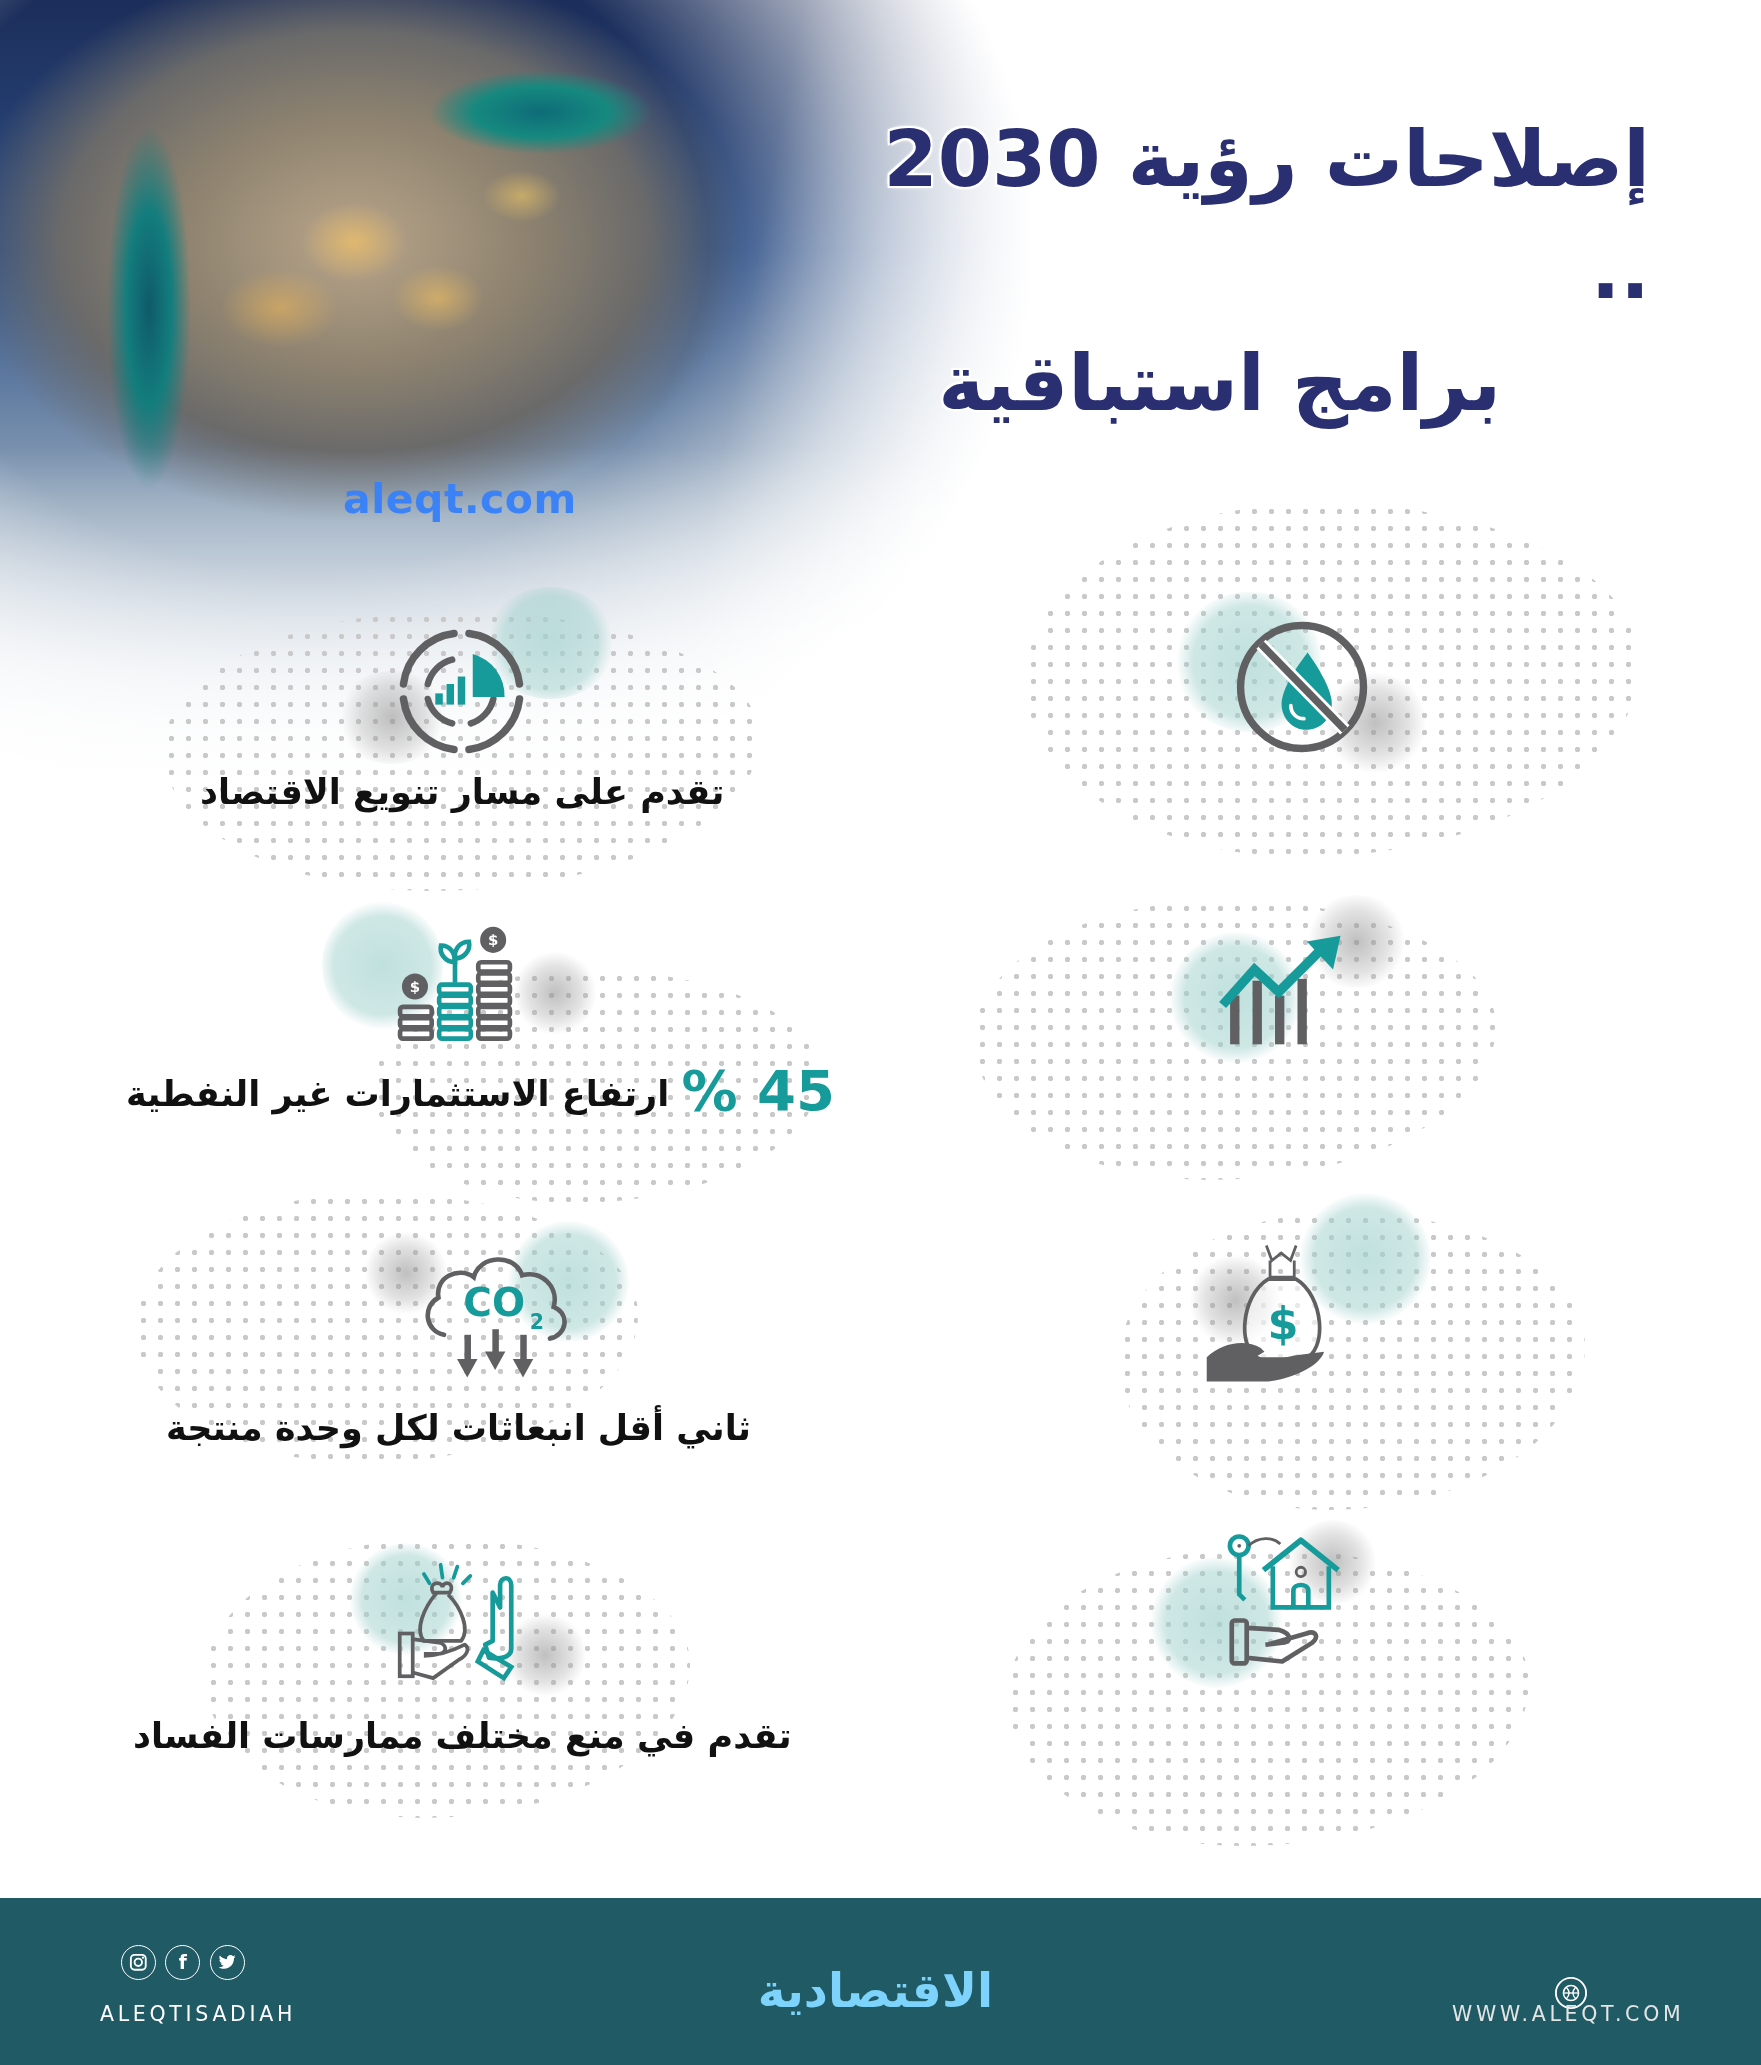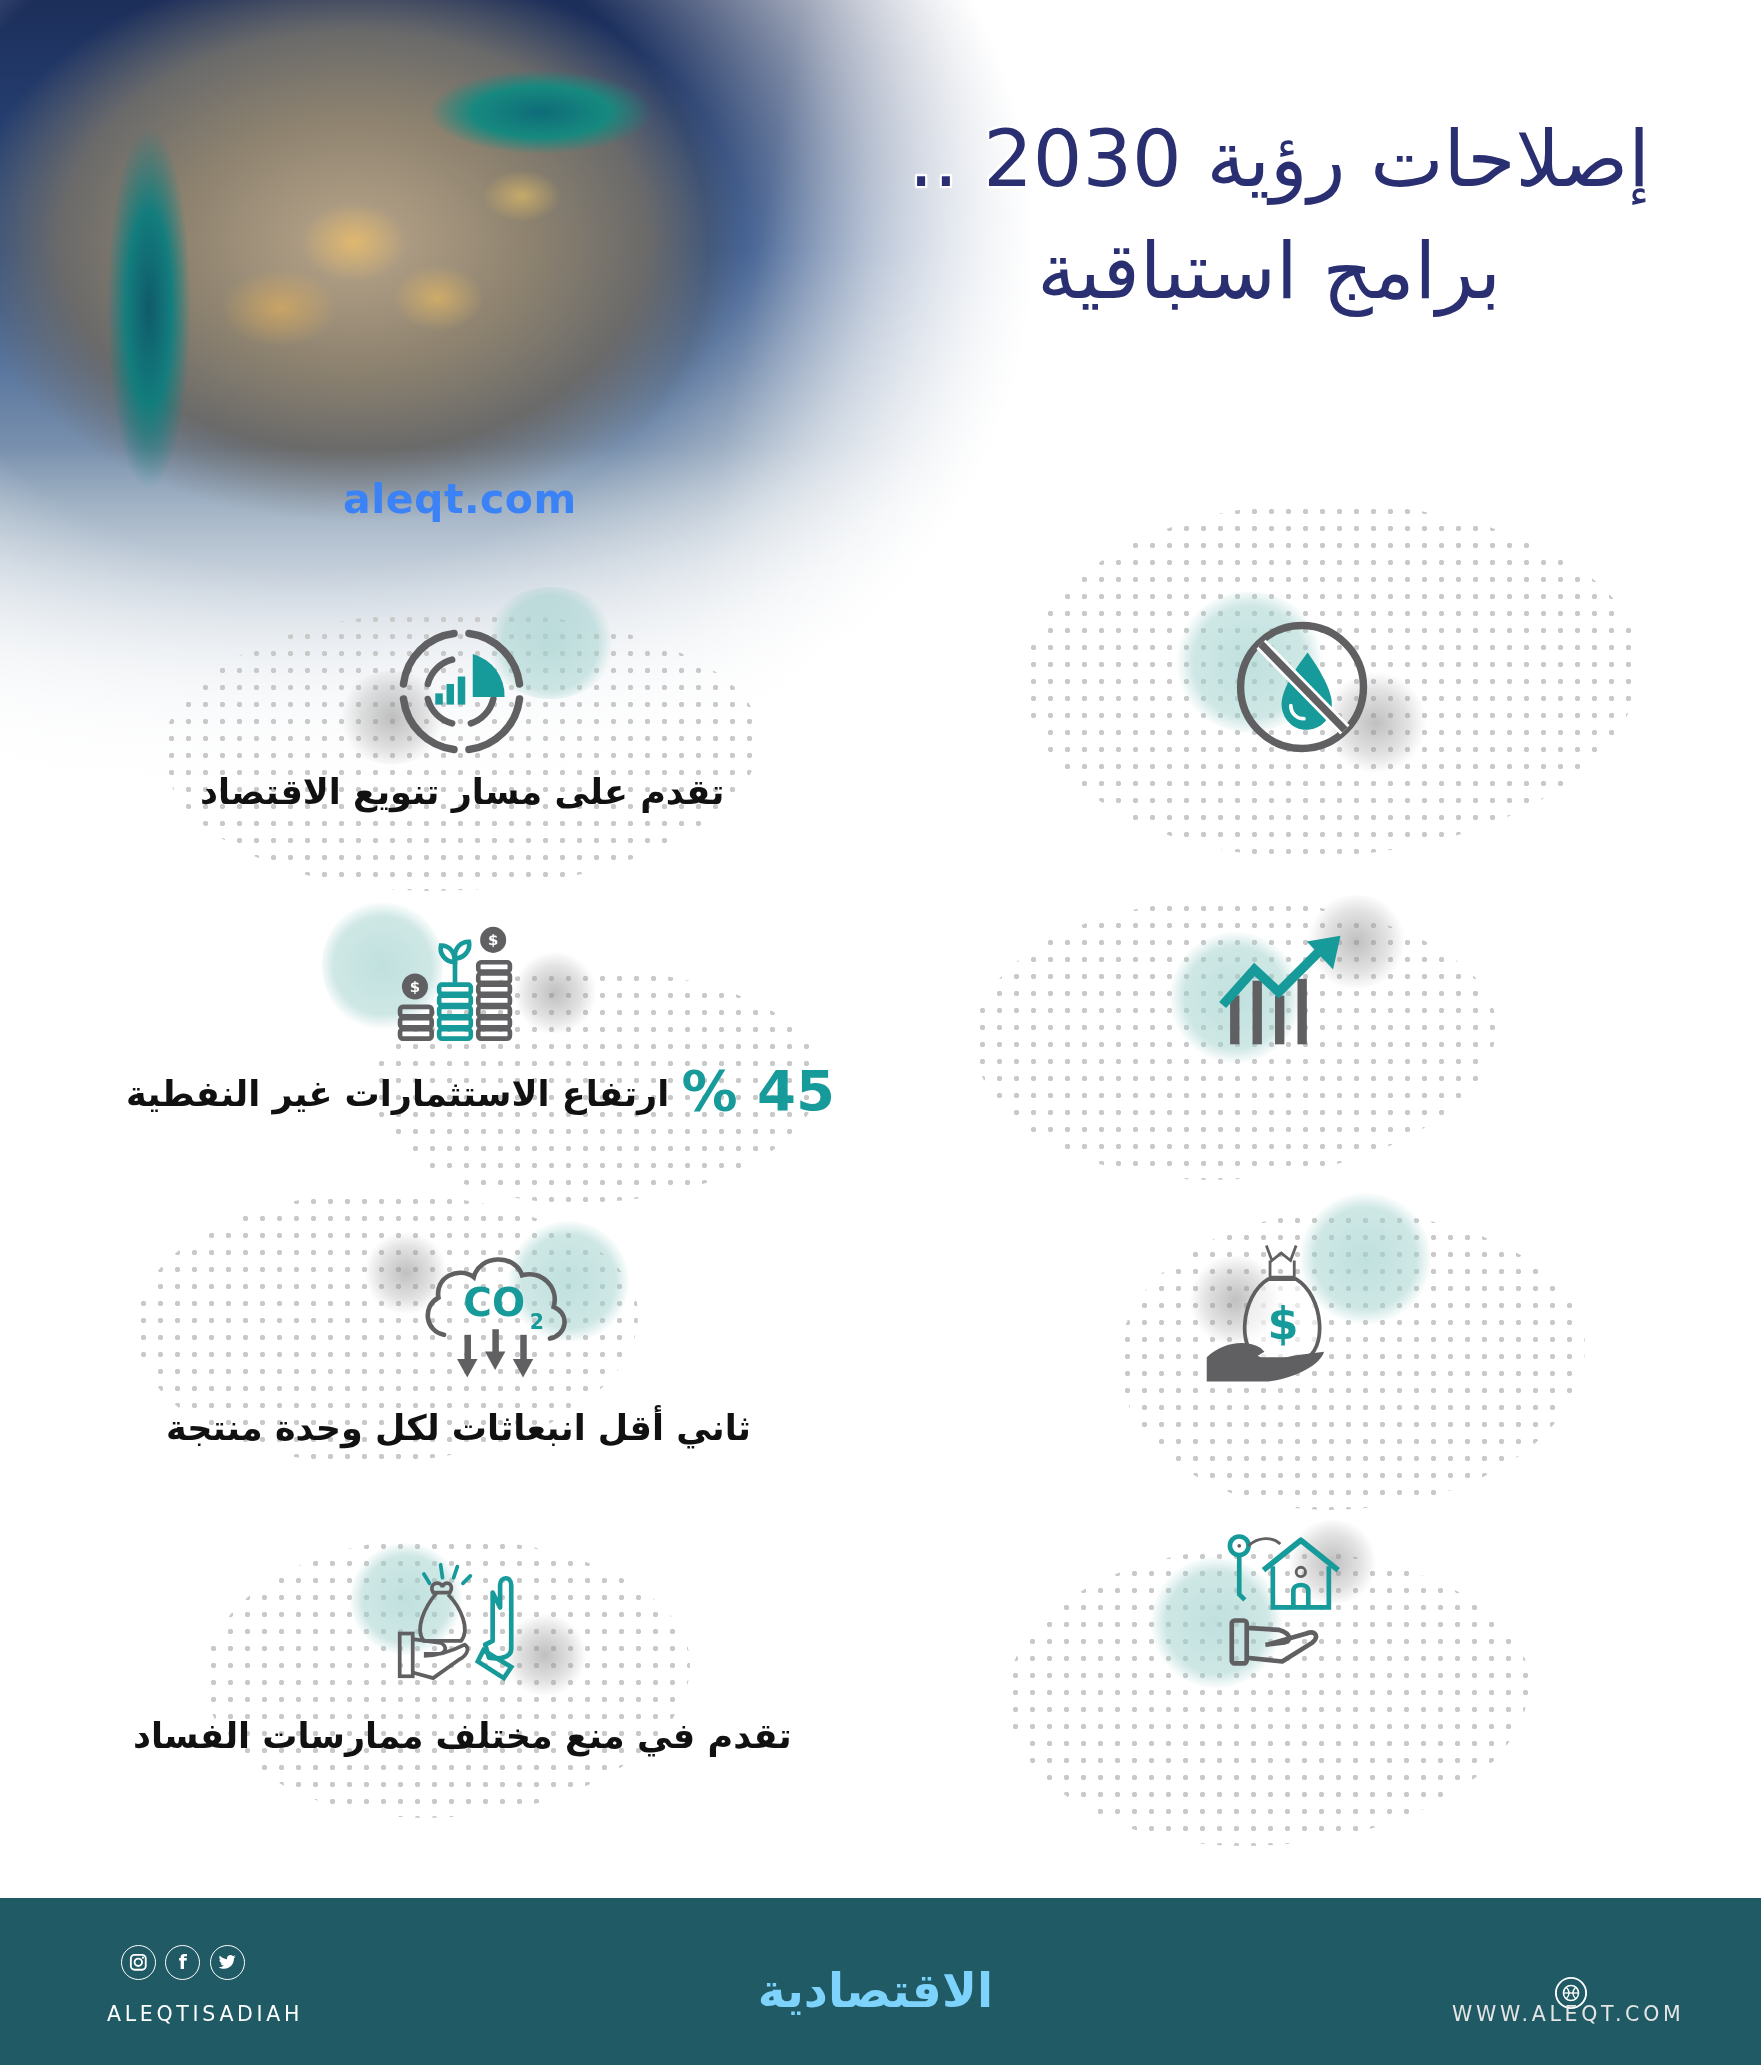--- a/index.html
+++ b/index.html
@@ -25,21 +25,21 @@
     background: linear-gradient(100deg, rgba(255,255,255,0) 0%, rgba(255,255,255,0) 42%, rgba(255,255,255,0.85) 60%, #ffffff 72%);
   }
   .hero-fade2 {
     position: absolute; left: 0; top: 447px; width: 1762px; height: 392px;
     background: linear-gradient(180deg, rgba(255,255,255,0) 0%, rgba(255,255,255,0.6) 55%, #ffffff 100%);
   }
 
   .title {
     position: absolute; right: 112px; top: 103px; width: 839px;
     direction: rtl; text-align: right;
-    font-family: "DejaVu Sans", sans-serif; font-weight: normal;
+    font-family: "DejaVu Sans", sans-serif; font-weight: bold;
     color: #2a2f72; font-size: 78px; line-height: 112px;
     text-shadow: 0 0 5.6px #fff, 0 0 5.6px #fff, 1.9px 1.9px 0 #fff, -1.9px -1.9px 0 #fff, 1.9px -1.9px 0 #fff, -1.9px 1.9px 0 #fff;
   }
   .title .line2 { display: block; padding-right: 149px; }
 
   .watermark {
     position: absolute; left: 343px; top: 475px;
     color: #3b82f6; font-family: "DejaVu Sans", sans-serif; font-weight: bold;
     font-size: 41px; letter-spacing: 0.5px;
   }
@@ -76,21 +76,21 @@
     position: absolute; left: 0; top: 1898px; width: 1762px; height: 168px;
     background: #1f5a65;
   }
   .social-row { position: absolute; left: 121px; top: 47px; display: flex; gap: 9.3px; }
   .social {
     width: 35px; height: 35px; border: 1.9px solid #ffffff; border-radius: 50%;
     display: flex; align-items: center; justify-content: center;
     color: #ffffff; font-size: 18.6px; font-weight: bold; font-family: "DejaVu Sans", sans-serif;
   }
   .handle {
-    position: absolute; left: 107px; top: 104px; color: #ffffff;
+    position: absolute; left: 100px; top: 104px; color: #ffffff;
     font-family: "DejaVu Sans", sans-serif; font-size: 20.5px; letter-spacing: 3.7px;
   }
   .brand {
     position: absolute; left: 769px; top: 65px; width: 224px; text-align: center;
     direction: rtl; color: #7dd3fc; font-family: "DejaVu Sans", sans-serif;
     font-weight: bold; font-size: 47px;
   }
   .web-icon { position: absolute; left: 1554px; top: 78px; }
   .website {
     position: absolute; left: 1452px; top: 104px; color: #e5e5e5;

